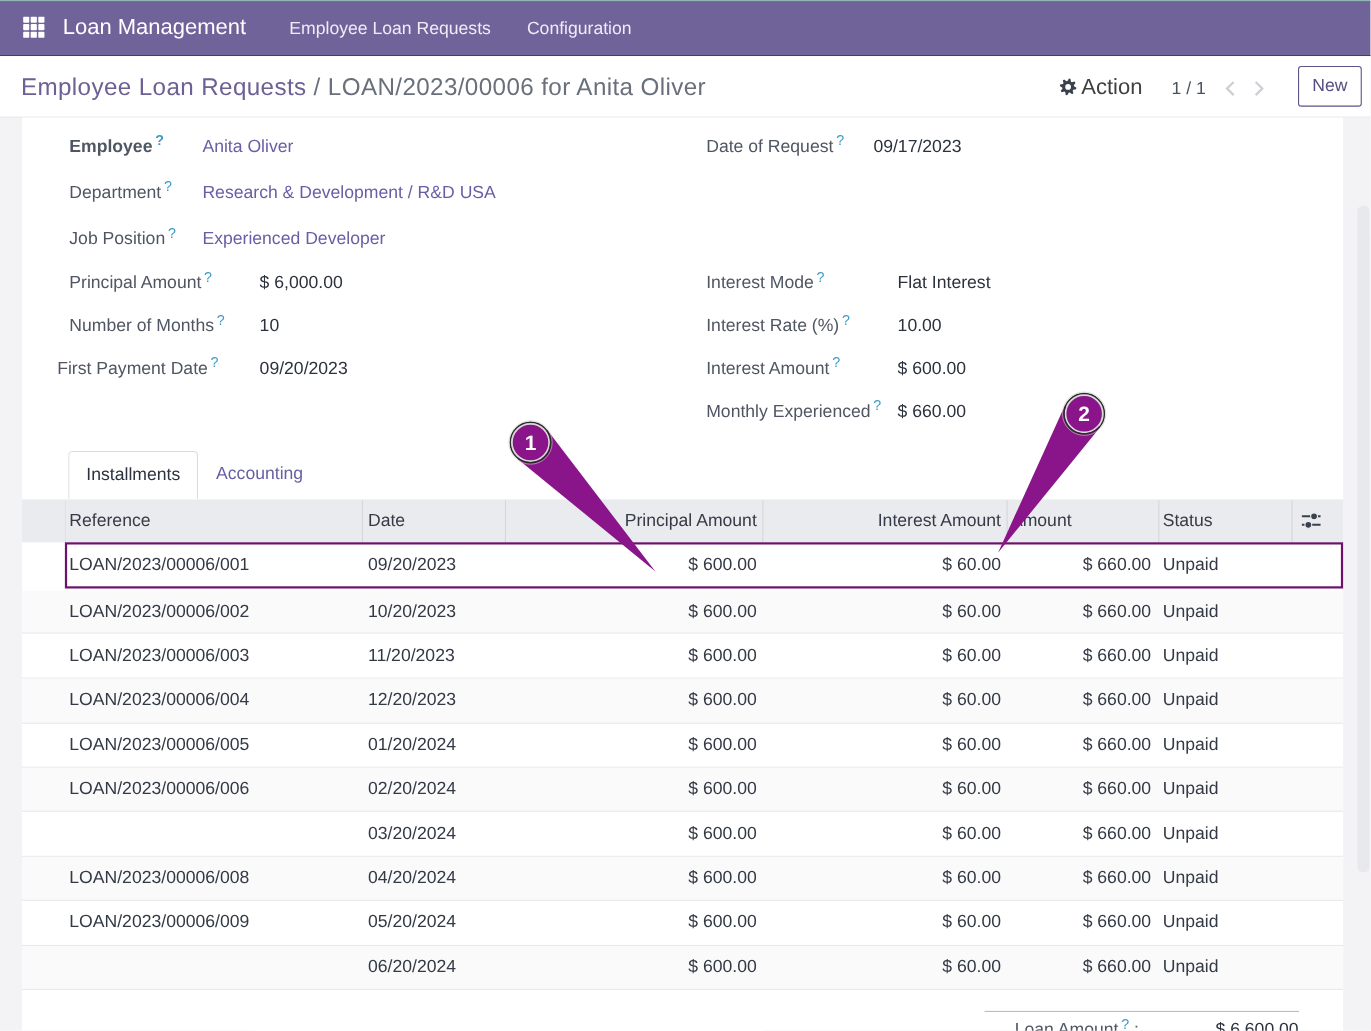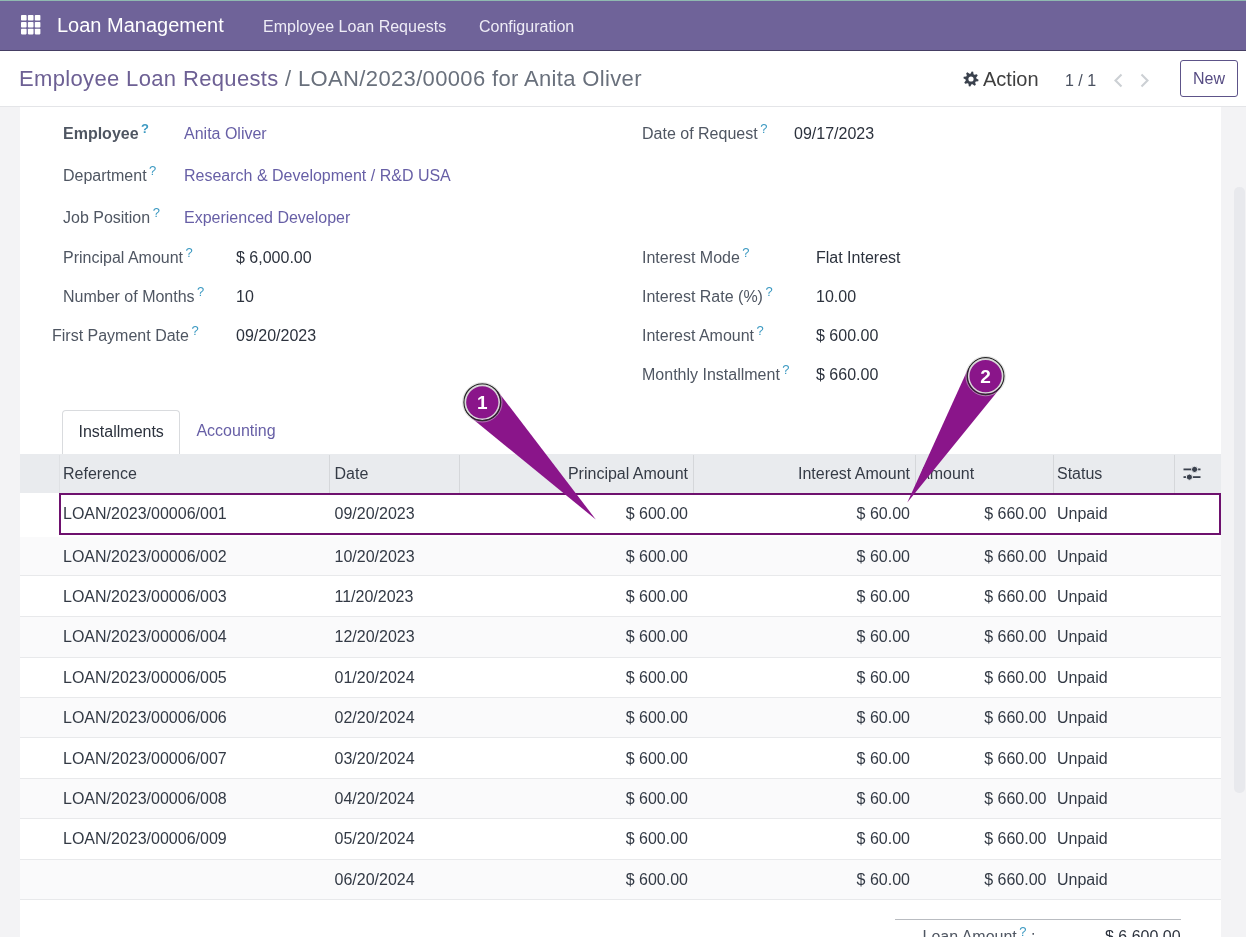--- a/index.html
+++ b/index.html
@@ -108,21 +108,21 @@
   <div class="frow" style="left:216px; top:214.8px;"><span class="val">09/20/2023</span></div>
 
   <div class="frow" style="left:622px; top:13px;"><span class="lbl">Date of Request</span><sup class="q">?</sup></div>
   <div class="frow" style="left:774px; top:13px;"><span class="val">09/17/2023</span></div>
   <div class="frow" style="left:622px; top:137.2px;"><span class="lbl">Interest Mode</span><sup class="q">?</sup></div>
   <div class="frow" style="left:796px; top:137.2px;"><span class="val">Flat Interest</span></div>
   <div class="frow" style="left:622px; top:176px;"><span class="lbl">Interest Rate (%)</span><sup class="q">?</sup></div>
   <div class="frow" style="left:796px; top:176px;"><span class="val">10.00</span></div>
   <div class="frow" style="left:622px; top:214.8px;"><span class="lbl">Interest Amount</span><sup class="q">?</sup></div>
   <div class="frow" style="left:796px; top:214.8px;"><span class="val">$ 600.00</span></div>
-  <div class="frow" style="left:622px; top:253.6px;"><span class="lbl">Monthly Installment</span><sup class="q">?</sup></div>
+  <div class="frow" style="left:622px; top:253.6px;"><span class="lbl">Monthly Experienced</span><sup class="q">?</sup></div>
   <div class="frow" style="left:796px; top:253.6px;"><span class="val">$ 660.00</span></div>
 
   <div class="abs" id="tab2">Accounting</div>
   <div class="abs" id="tab1">Installments</div>
 
   <div class="abs" id="thead">
     <div class="hsep" style="left:39px; background:#dfe1e4;"></div>
     <div class="hsep" style="left:308.5px;"></div>
     <div class="hsep" style="left:439px;"></div>
     <div class="hsep" style="left:673px;"></div>
@@ -187,21 +187,20 @@
   </div>
   <div class="trow stripe" style="top:591.1px; height:40.4px; ">
     <div class="tcell" style="left:43px; line-height:39.4px;">LOAN/2023/00006/006</div>
     <div class="tcell" style="left:314.5px; line-height:39.4px;">02/20/2024</div>
     <div class="tcell" style="left:443px; width:225px; text-align:right; line-height:39.4px;">$ 600.00</div>
     <div class="tcell" style="left:677px; width:213px; text-align:right; line-height:39.4px;">$ 60.00</div>
     <div class="tcell" style="left:899px; width:127.5px; text-align:right; line-height:39.4px;">$ 660.00</div>
     <div class="tcell" style="left:1037px; line-height:39.4px;">Unpaid</div>
   </div>
   <div class="trow" style="top:631.5px; height:40.4px; ">
-    <div class="tcell" style="left:43px; line-height:39.4px;">LOAN/2023/00006/007</div>
     <div class="tcell" style="left:314.5px; line-height:39.4px;">03/20/2024</div>
     <div class="tcell" style="left:443px; width:225px; text-align:right; line-height:39.4px;">$ 600.00</div>
     <div class="tcell" style="left:677px; width:213px; text-align:right; line-height:39.4px;">$ 60.00</div>
     <div class="tcell" style="left:899px; width:127.5px; text-align:right; line-height:39.4px;">$ 660.00</div>
     <div class="tcell" style="left:1037px; line-height:39.4px;">Unpaid</div>
   </div>
   <div class="trow stripe" style="top:671.9px; height:40.4px; ">
     <div class="tcell" style="left:43px; line-height:39.4px;">LOAN/2023/00006/008</div>
     <div class="tcell" style="left:314.5px; line-height:39.4px;">04/20/2024</div>
     <div class="tcell" style="left:443px; width:225px; text-align:right; line-height:39.4px;">$ 600.00</div>

